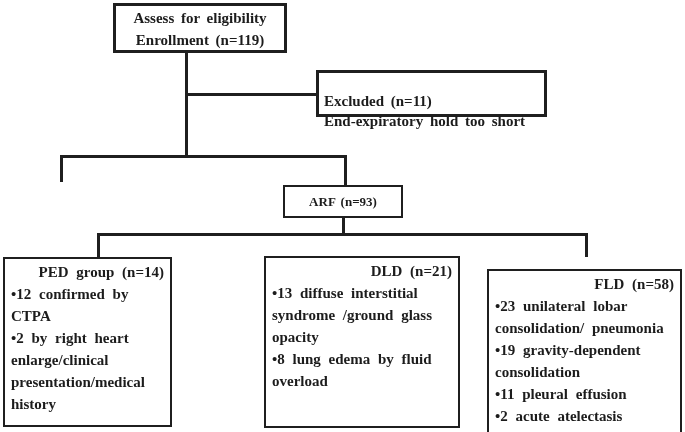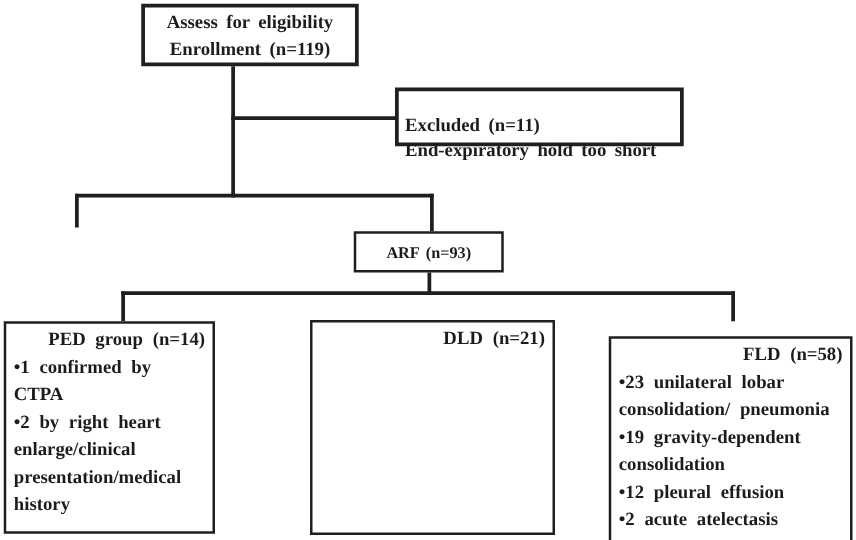--- a/index.html
+++ b/index.html
@@ -54,21 +54,21 @@
     font-size: 13px; line-height: 29px;
     text-align: center;
     word-spacing: 2px;
   }
   .group-box {
     font-size: 15px; line-height: 22px;
     padding: 2px 6px;
     word-spacing: 4px;
   }
   .ped-box { left: 3px;   top: 257px; width: 169px; height: 170px; }
-  .dld-box { left: 248px; top: 256px; width: 196px; height: 172px; }
+  .dld-box { left: 264px; top: 256px; width: 196px; height: 172px; }
   .fld-box { left: 487px; top: 269px; width: 195px; height: 170px; }
 
   .group-title { text-align: right; }
   .bullet-line { text-align: left; }
 
   
   .v-enroll        { left: 185px; top: 52px;  width: 3px;   height: 106px; }
   .h-excluded      { left: 185px; top: 93px;  width: 131px; height: 3px; }
   .h-split-top     { left: 60px;  top: 155px; width: 287px; height: 3px; }
   .v-stub-control  { left: 60px;  top: 155px; width: 3px;   height: 27px; }
@@ -104,32 +104,36 @@
   </div>
 
 
   <div class="box arf-box">
     <div>ARF (n=93)</div>
   </div>
 
   <div class="box group-box ped-box">
     <div class="group-title">PED group (n=14)</div>
     <div>
-        <div class="bullet-line">•1 confirmed by CTPA</div>
+        <div class="bullet-line">•12 confirmed by CTPA</div>
         <div class="bullet-line">•2 by right heart enlarge/clinical presentation/medical history</div>
       </div>
   </div>
 
   <div class="box group-box dld-box">
     <div class="group-title">DLD (n=21)</div>
+    <div>
+        <div class="bullet-line">•13 diffuse interstitial syndrome /ground glass opacity</div>
+        <div class="bullet-line">•8 lung edema by fluid overload</div>
+      </div>
   </div>
 
   <div class="box group-box fld-box">
     <div class="group-title">FLD (n=58)</div>
     <div>
         <div class="bullet-line">•23 unilateral lobar consolidation/ pneumonia</div>
         <div class="bullet-line">•19 gravity-dependent consolidation</div>
-        <div class="bullet-line">•12 pleural effusion</div>
+        <div class="bullet-line">•11 pleural effusion</div>
         <div class="bullet-line">•2 acute atelectasis</div>
       </div>
   </div>
 
 </div>
 
 </body></html>

